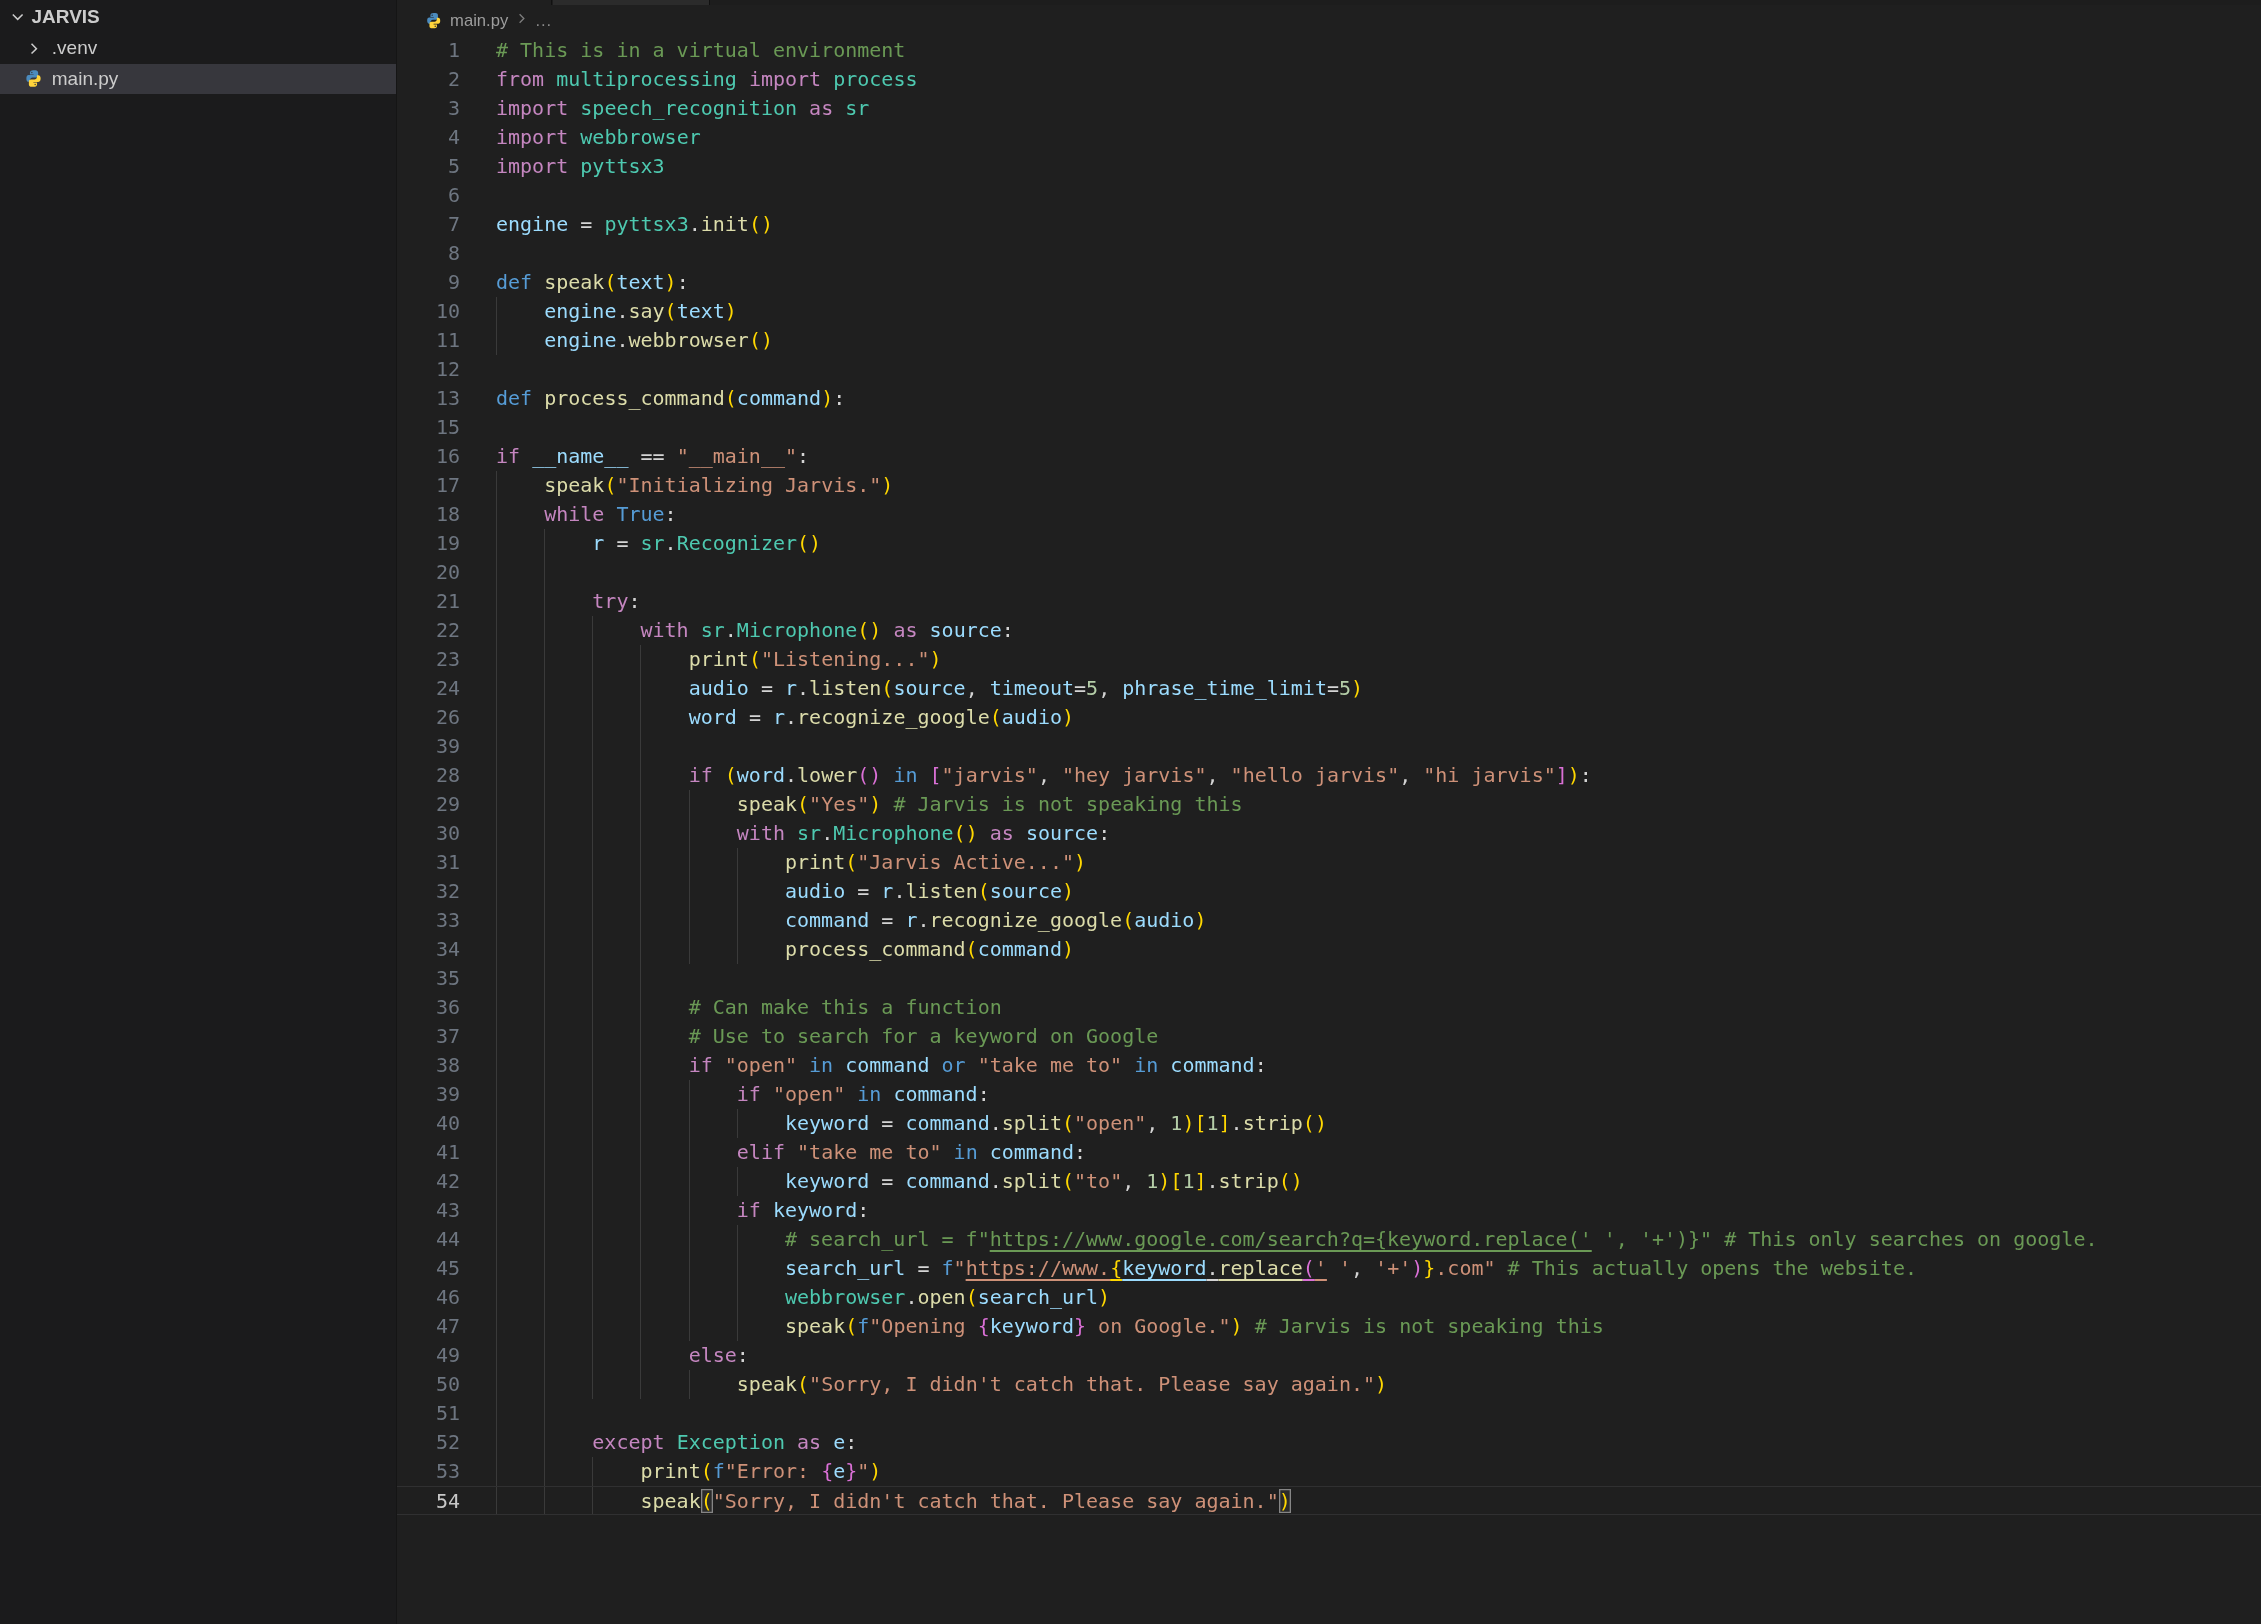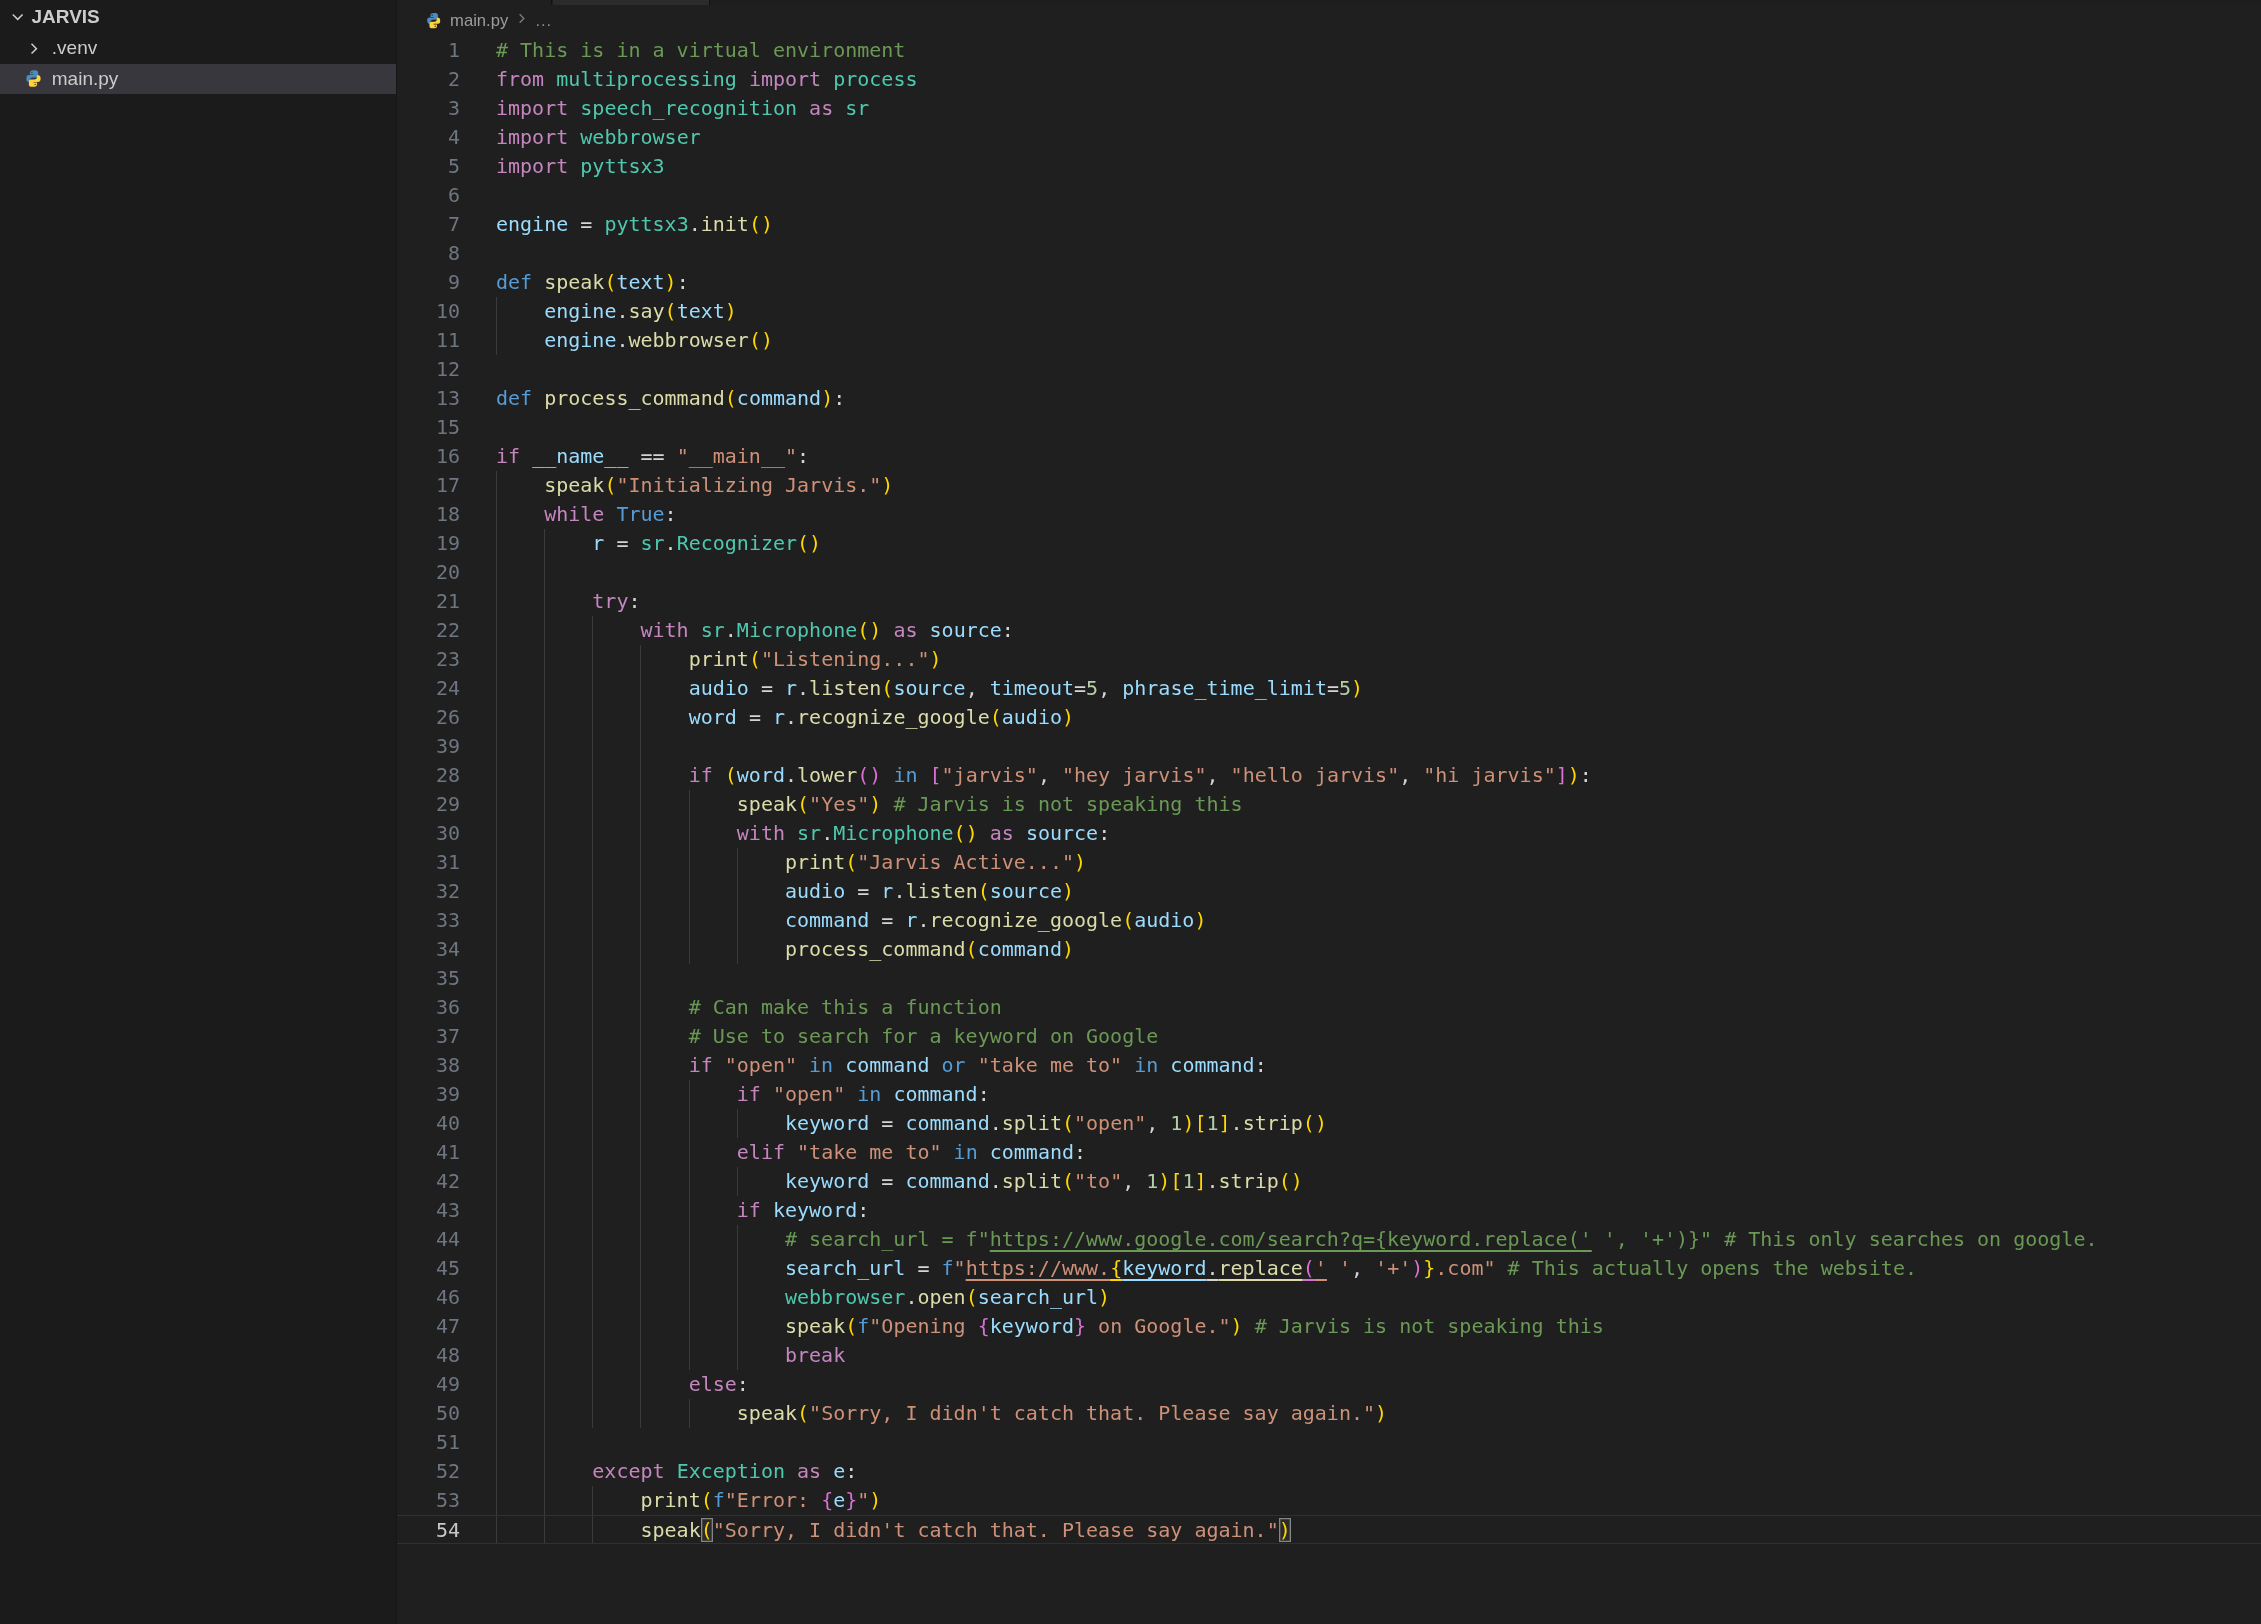--- a/index.html
+++ b/index.html
@@ -283,24 +283,20 @@
         </div>
         <div class="line">
           <div class="ln">46</div>
           <div class="lc"><div class="ig" style="left: 0ch;"></div><div class="ig" style="left: 4ch;"></div><div class="ig" style="left: 8ch;"></div><div class="ig" style="left: 12ch;"></div><div class="ig" style="left: 16ch;"></div><div class="ig" style="left: 20ch;"></div><span class="txt">                        <span class="tk-t">webbrowser</span><span class="tk-w">.</span><span class="tk-f">open</span><span class="tk-b1">(</span><span class="tk-v">search_url</span><span class="tk-b1">)</span></span></div>
         </div>
         <div class="line">
           <div class="ln">47</div>
           <div class="lc"><div class="ig" style="left: 0ch;"></div><div class="ig" style="left: 4ch;"></div><div class="ig" style="left: 8ch;"></div><div class="ig" style="left: 12ch;"></div><div class="ig" style="left: 16ch;"></div><div class="ig" style="left: 20ch;"></div><span class="txt">                        <span class="tk-f">speak</span><span class="tk-b1">(</span><span class="tk-d">f</span><span class="tk-s">"Opening </span><span class="tk-b2">{</span><span class="tk-v">keyword</span><span class="tk-b2">}</span><span class="tk-s"> on Google."</span><span class="tk-b1">)</span><span class="tk-c"> # Jarvis is not speaking this</span></span></div>
         </div>
         <div class="line">
-          <div class="ln">48</div>
-          <div class="lc"><div class="ig" style="left: 0ch;"></div><div class="ig" style="left: 4ch;"></div><div class="ig" style="left: 8ch;"></div><div class="ig" style="left: 12ch;"></div><div class="ig" style="left: 16ch;"></div><div class="ig" style="left: 20ch;"></div><span class="txt">                        <span class="tk-k">break</span></span></div>
-        </div>
-        <div class="line">
           <div class="ln">49</div>
           <div class="lc"><div class="ig" style="left: 0ch;"></div><div class="ig" style="left: 4ch;"></div><div class="ig" style="left: 8ch;"></div><div class="ig" style="left: 12ch;"></div><span class="txt">                <span class="tk-k">else</span><span class="tk-w">:</span></span></div>
         </div>
         <div class="line">
           <div class="ln">50</div>
           <div class="lc"><div class="ig" style="left: 0ch;"></div><div class="ig" style="left: 4ch;"></div><div class="ig" style="left: 8ch;"></div><div class="ig" style="left: 12ch;"></div><div class="ig" style="left: 16ch;"></div><span class="txt">                    <span class="tk-f">speak</span><span class="tk-b1">(</span><span class="tk-s">"Sorry, I didn't catch that. Please say again."</span><span class="tk-b1">)</span></span></div>
         </div>
         <div class="line">
           <div class="ln">51</div>
           <div class="lc"><div class="ig" style="left: 0ch;"></div><div class="ig" style="left: 4ch;"></div><span class="txt"></span></div>

